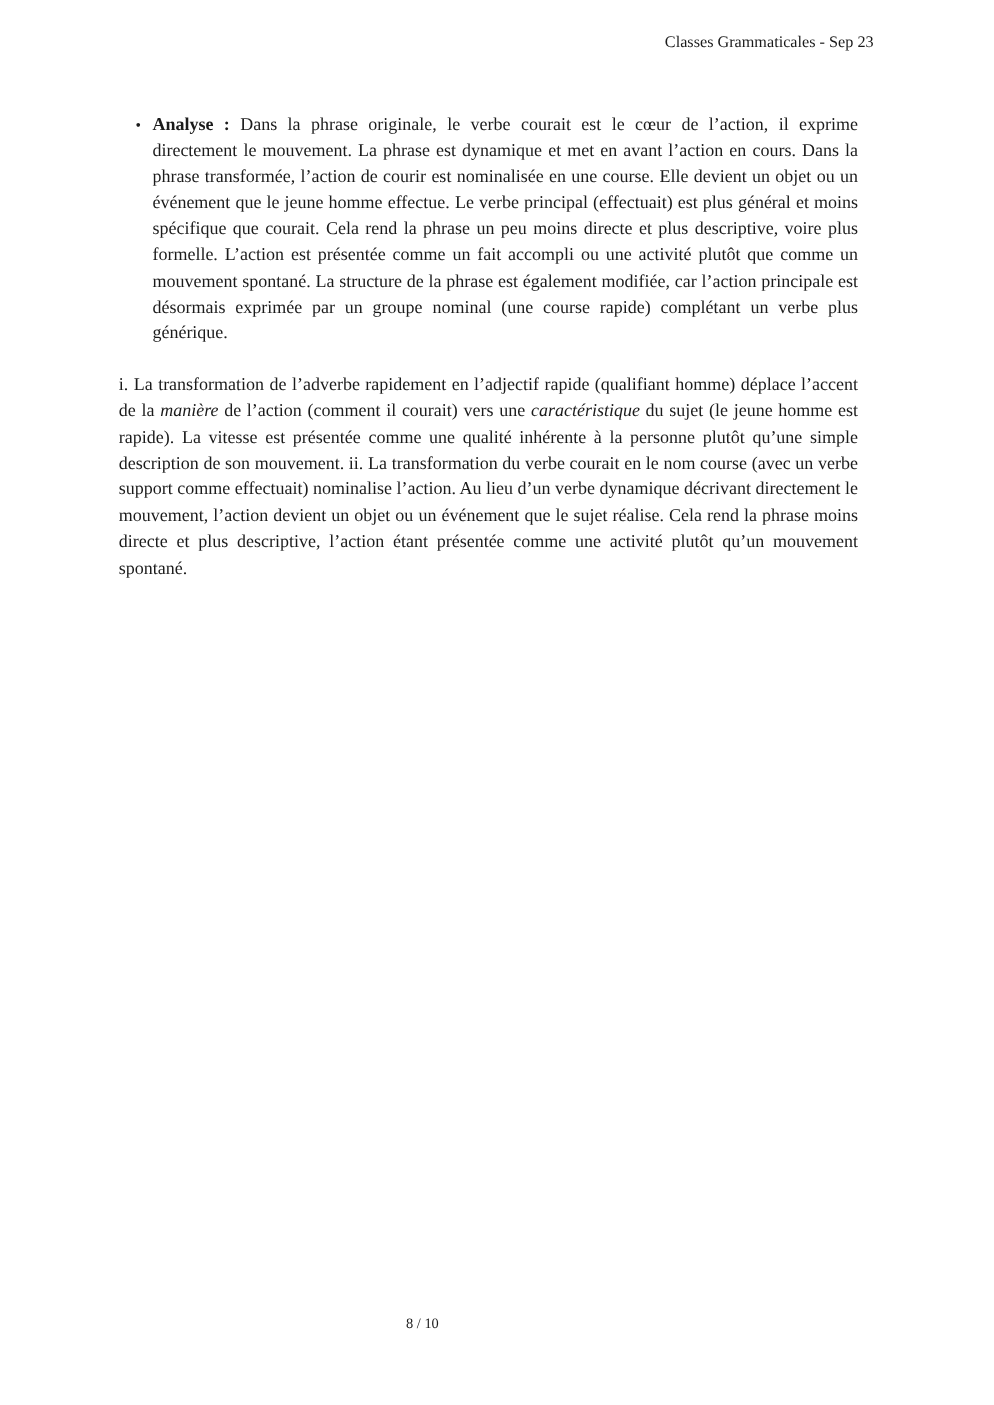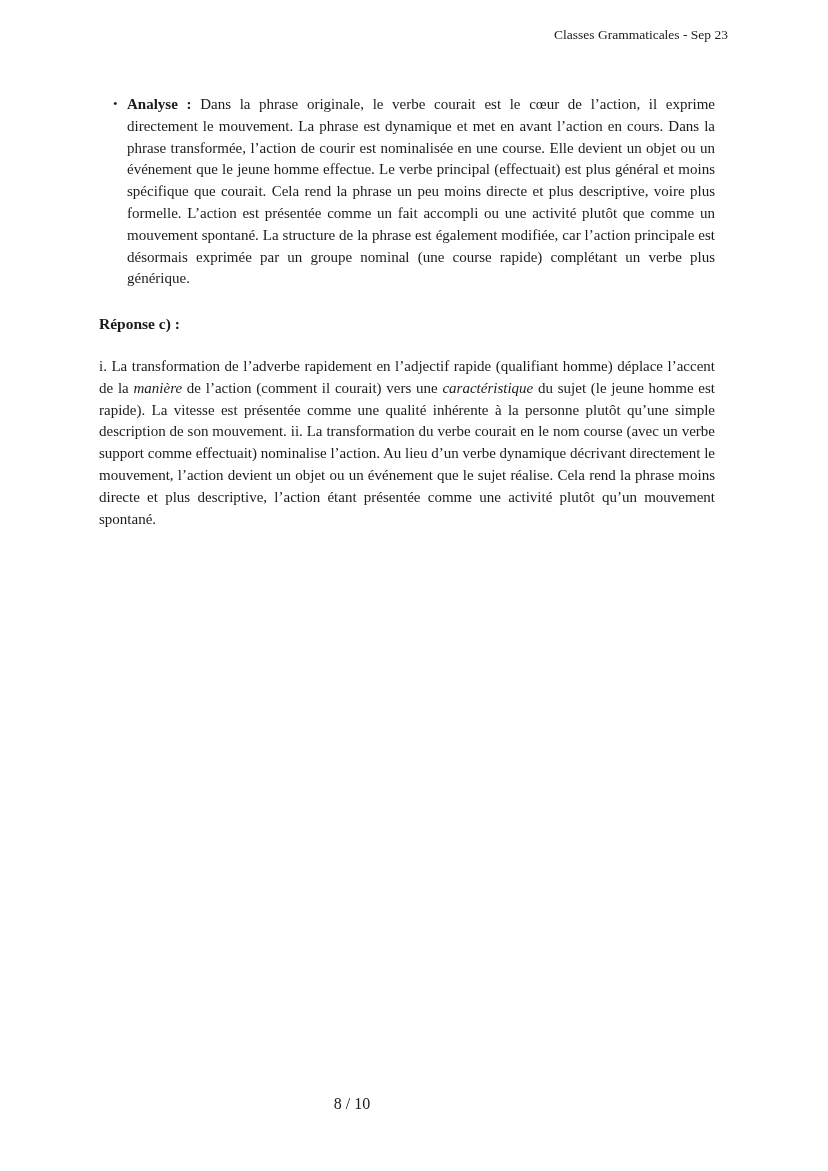--- a/index.html
+++ b/index.html
@@ -60,39 +60,38 @@
     line-height: 21.8px;
     text-align: justify;
     text-justify: inter-word;
   }
   .footer {
     position: absolute;
     top: 1095px;
     left: 0;
     width: 704px;
     text-align: center;
-    font-size: 16px;
+    font-size: 12px;
     line-height: 17px;
     color: #1b1b1b;
   }
 </style>
 </head>
 <body>
 
 <div class="page">
 
   <div class="header">Classes Grammaticales - Sep 23</div>
 
   <div class="content">
 
     <div class="analyse-item">
       <span class="bullet">•</span><span class="bold">Analyse :</span><span> Dans la phrase originale, le verbe courait est le cœur de l’action, il exprime directement le mouvement. La phrase est dynamique et met en avant l’action en cours. Dans la phrase transformée, l’action de courir est nominalisée en une course. Elle devient un objet ou un événement que le jeune homme effectue. Le verbe principal (effectuait) est plus général et moins spécifique que courait. Cela rend la phrase un peu moins directe et plus descriptive, voire plus formelle. L’action est présentée comme un fait accompli ou une activité plutôt que comme un mouvement spontané. La structure de la phrase est également modifiée, car l’action principale est désormais exprimée par un groupe nominal (une course rapide) complétant un verbe plus générique.</span>
     </div>
 
-    <div class="reponse-heading">Réponse c) :</div>
 
     <div class="reponse-paragraph">
       <span>i. La transformation de l’adverbe rapidement en l’adjectif rapide (qualifiant homme) déplace l’accent de la </span><span class="italic">manière</span><span> de l’action (comment il courait) vers une </span><span class="italic">caractéristique</span><span> du sujet (le jeune homme est rapide). La vitesse est présentée comme une qualité inhérente à la personne plutôt qu’une simple description de son mouvement. ii. La transformation du verbe courait en le nom course (avec un verbe support comme effectuait) nominalise l’action. Au lieu d’un verbe dynamique décrivant directement le mouvement, l’action devient un objet ou un événement que le sujet réalise. Cela rend la phrase moins directe et plus descriptive, l’action étant présentée comme une activité plutôt qu’un mouvement spontané.</span>
     </div>
 
   </div>
 
   <div class="footer">8 / 10</div>
 
 </div>

